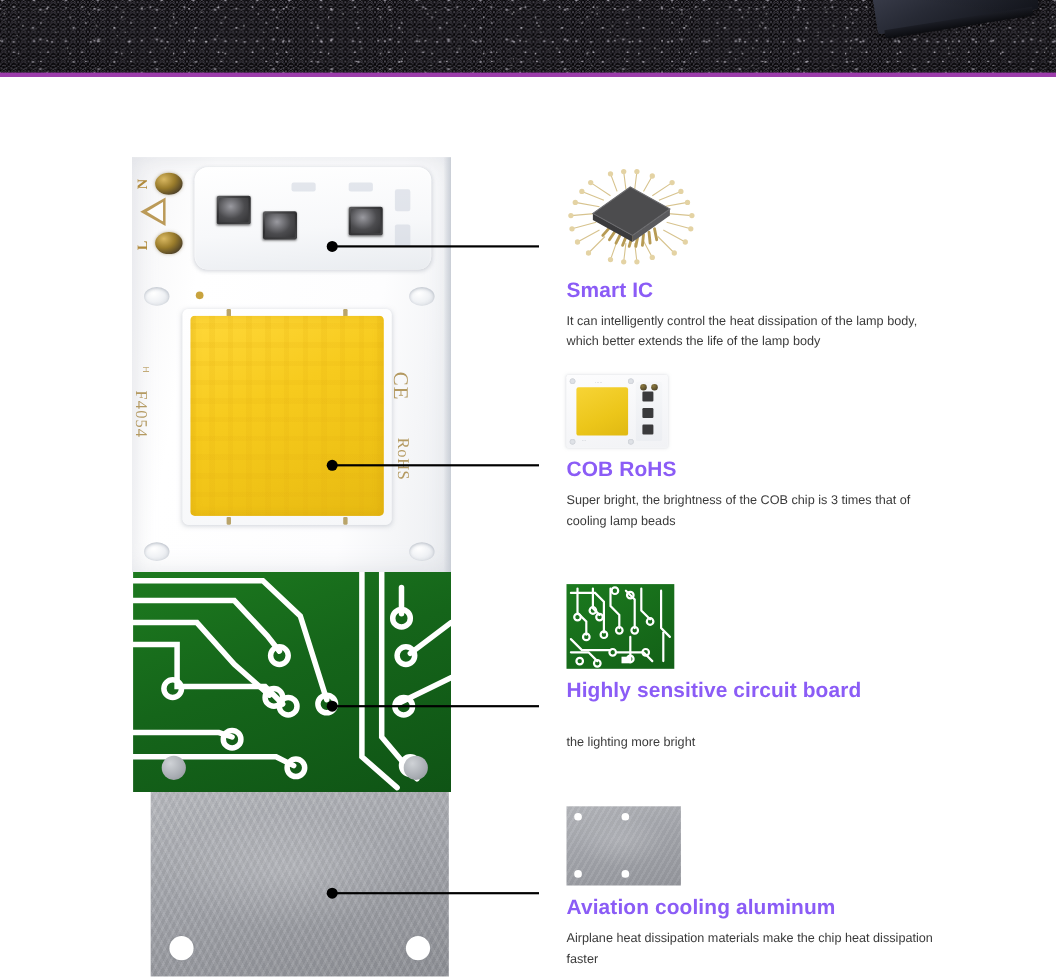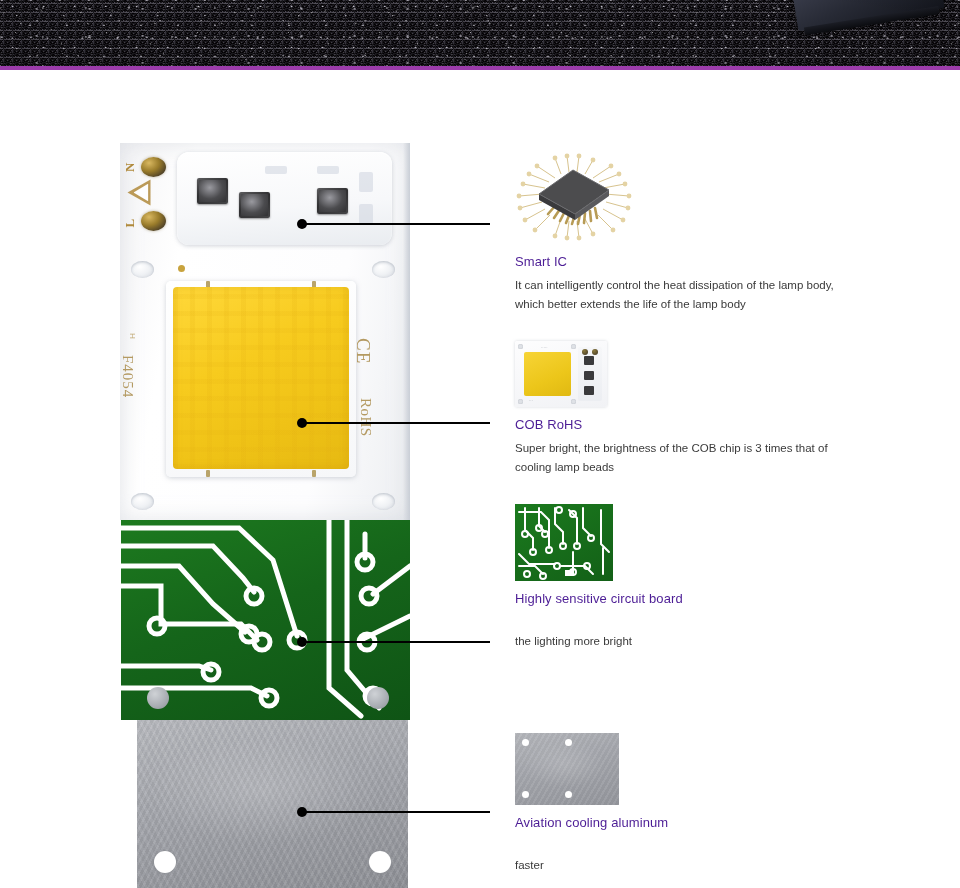--- a/index.html
+++ b/index.html
@@ -290,21 +290,21 @@
   .leader { position: absolute; height: 2px; background: #000000; }
   .leader-dot {
     position: absolute; width: 10px; height: 10px;
     border-radius: 50%; background: #000000;
   }
 
   
   .feature { position: absolute; left: 515px; width: 420px; }
   .feature-thumb { position: relative; margin-bottom: 10px; }
   .feature-title {
-    font-size: 13px; color: #4c1d95; font-weight: 400;
+    font-size: 19px; color: #8b5cf6; font-weight: 700;
     line-height: 1.2; margin: 0 0 6px 0;
     letter-spacing: .1px;
   }
   .feature-desc {
     font-size: 11.5px; color: #3a3a3a; line-height: 1.65;
     margin: 0; max-width: 400px;
   }
 
   
   .thumb-ic { width: 118px; height: 92px; }
@@ -557,21 +557,21 @@
       <div class="tc-txt" style="left:26px; top:4px;">·····</div>
       <div class="tc-txt" style="left:14px; top:57px;">···</div>
     </div>
     <div class="feature-title">COB RoHS</div>
     <p class="feature-desc">
       <span>Super bright, the brightness of the COB chip is 3 times that of</span><br>
       <span>cooling lamp beads</span>
     </p>
   </div>
 
-  <div class="feature" style="top:504px;">
+  <div class="feature" style="top:531px;">
     <div class="feature-thumb thumb-pcb">
       <svg viewBox="0 0 98 77" preserveAspectRatio="none">
         <g stroke="#ffffff" stroke-width="2" fill="none" stroke-linecap="round">
           <path d="M4 8 H26 L34 16 V44"></path>
           <path d="M10 4 V26 L18 34 V46"></path>
           <path d="M24 4 V22 L30 28"></path>
           <path d="M40 4 V20 L48 28 V40"></path>
           <path d="M54 6 L62 14 V40"></path>
           <path d="M68 4 V24 L76 32"></path>
           <path d="M86 6 V40 L94 48"></path>
@@ -610,18 +610,18 @@
 
   <div class="feature" style="top:733px;">
     <div class="feature-thumb thumb-alu">
       <div class="ta-hole t1"></div>
       <div class="ta-hole t2"></div>
       <div class="ta-hole t3"></div>
       <div class="ta-hole t4"></div>
     </div>
     <div class="feature-title">Aviation cooling aluminum</div>
     <p class="feature-desc">
-      <br>
+      <span>Airplane heat dissipation materials make the chip heat dissipation</span><br>
       <span>faster</span>
     </p>
   </div>
 
 </div>
 
 </body></html>

